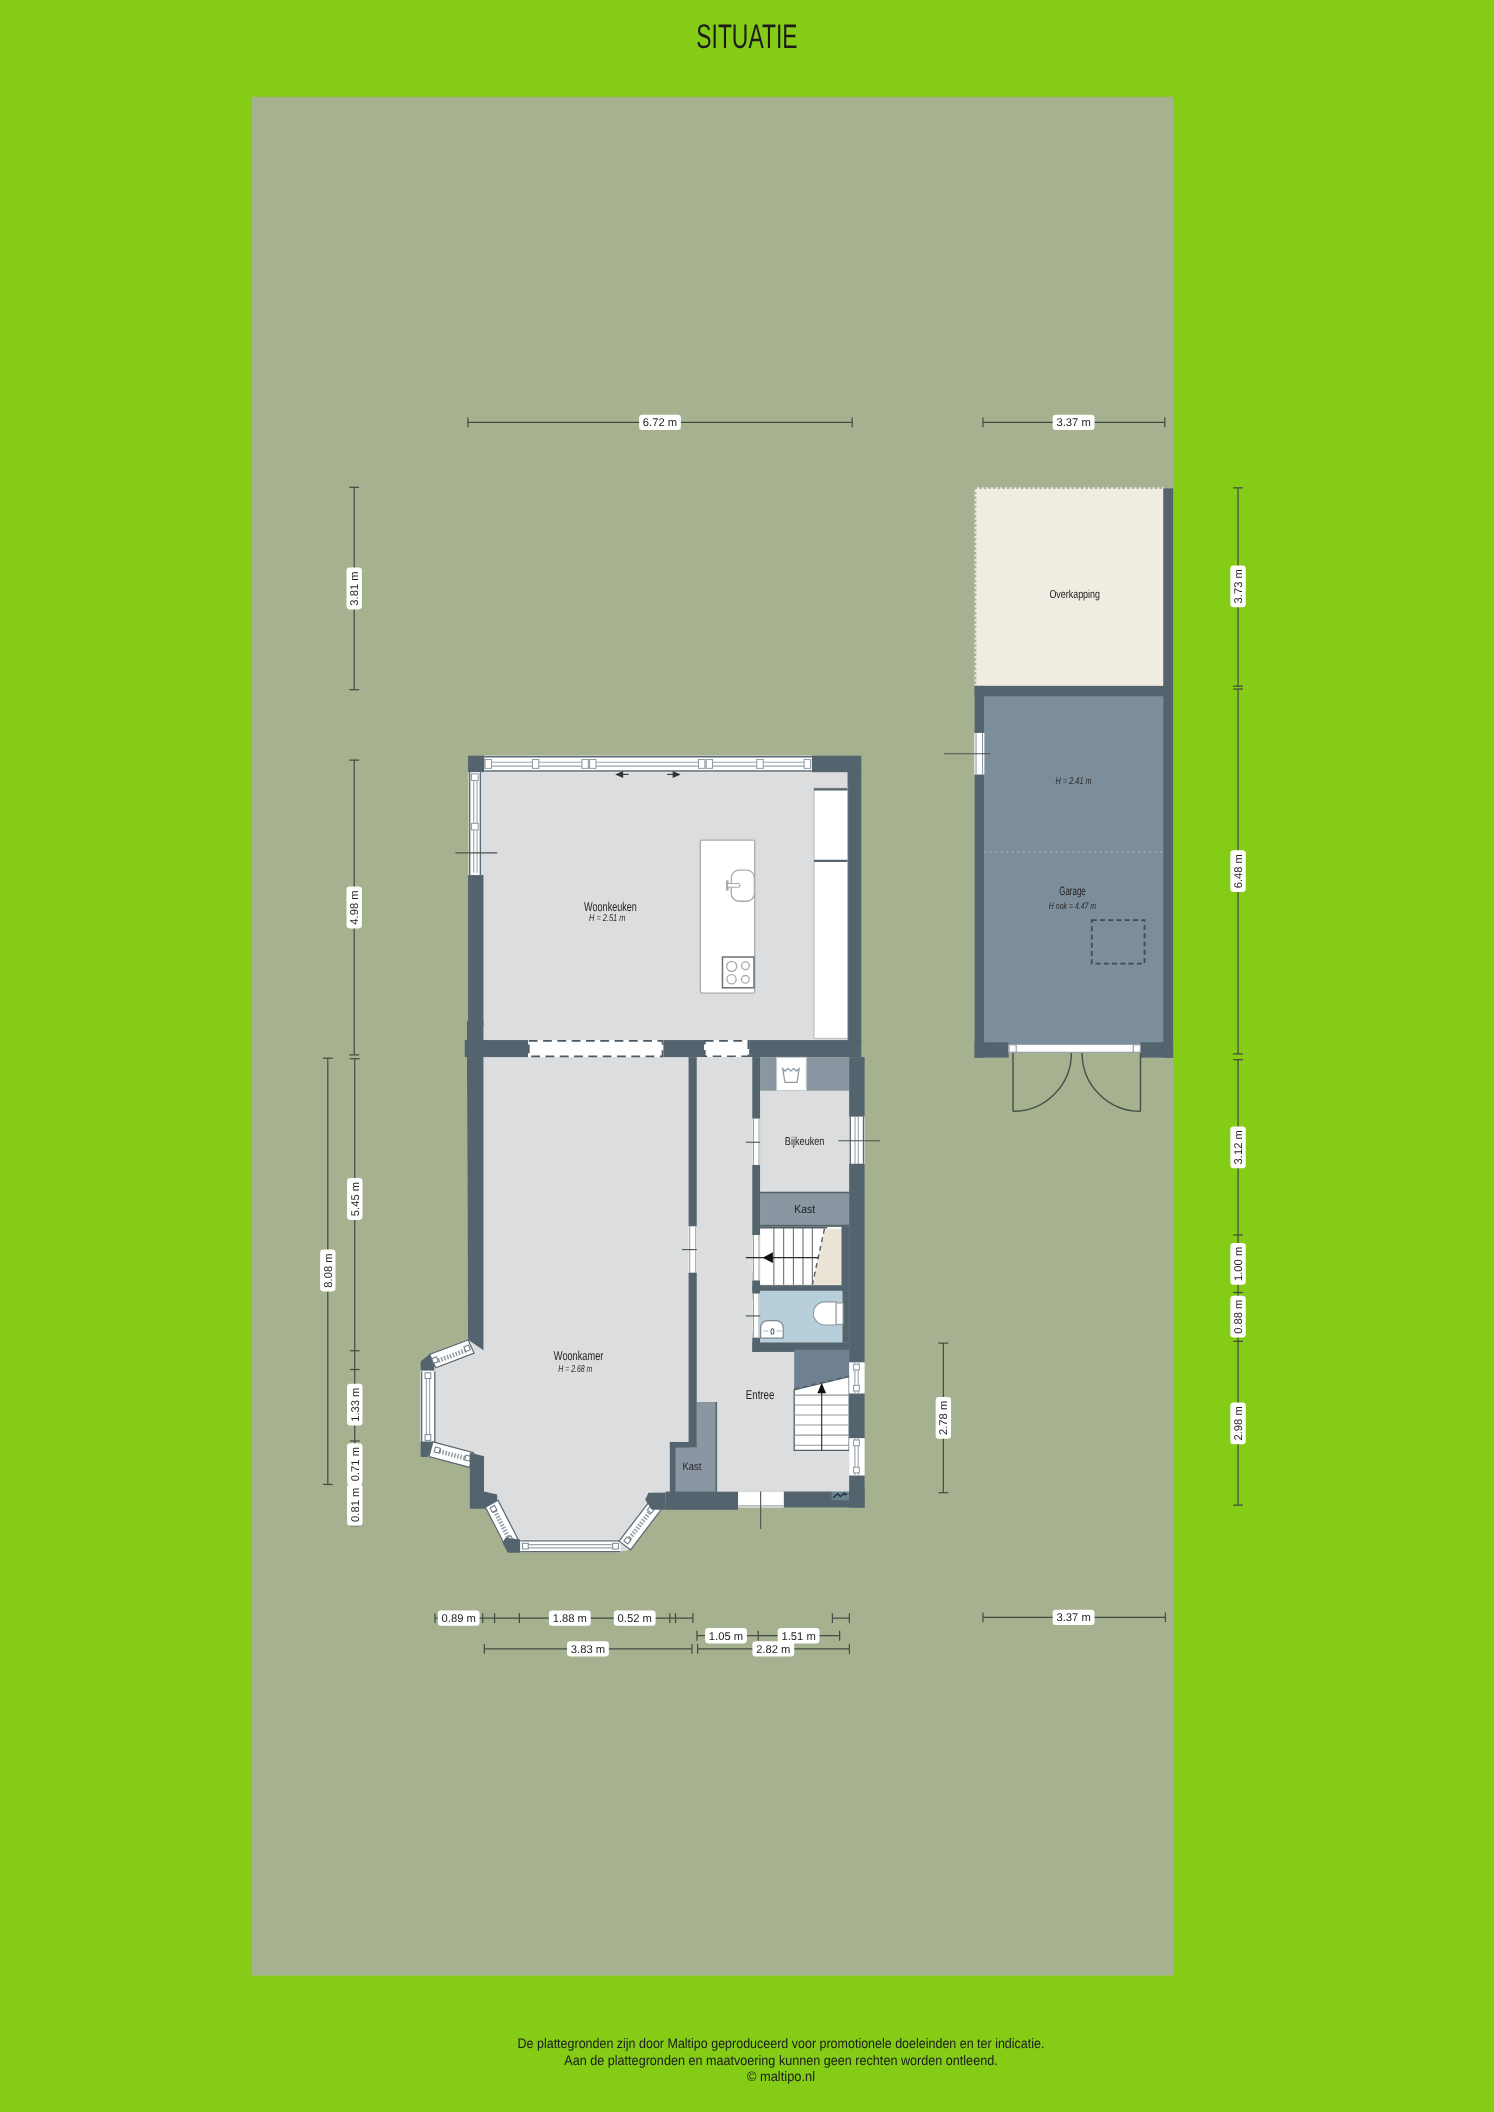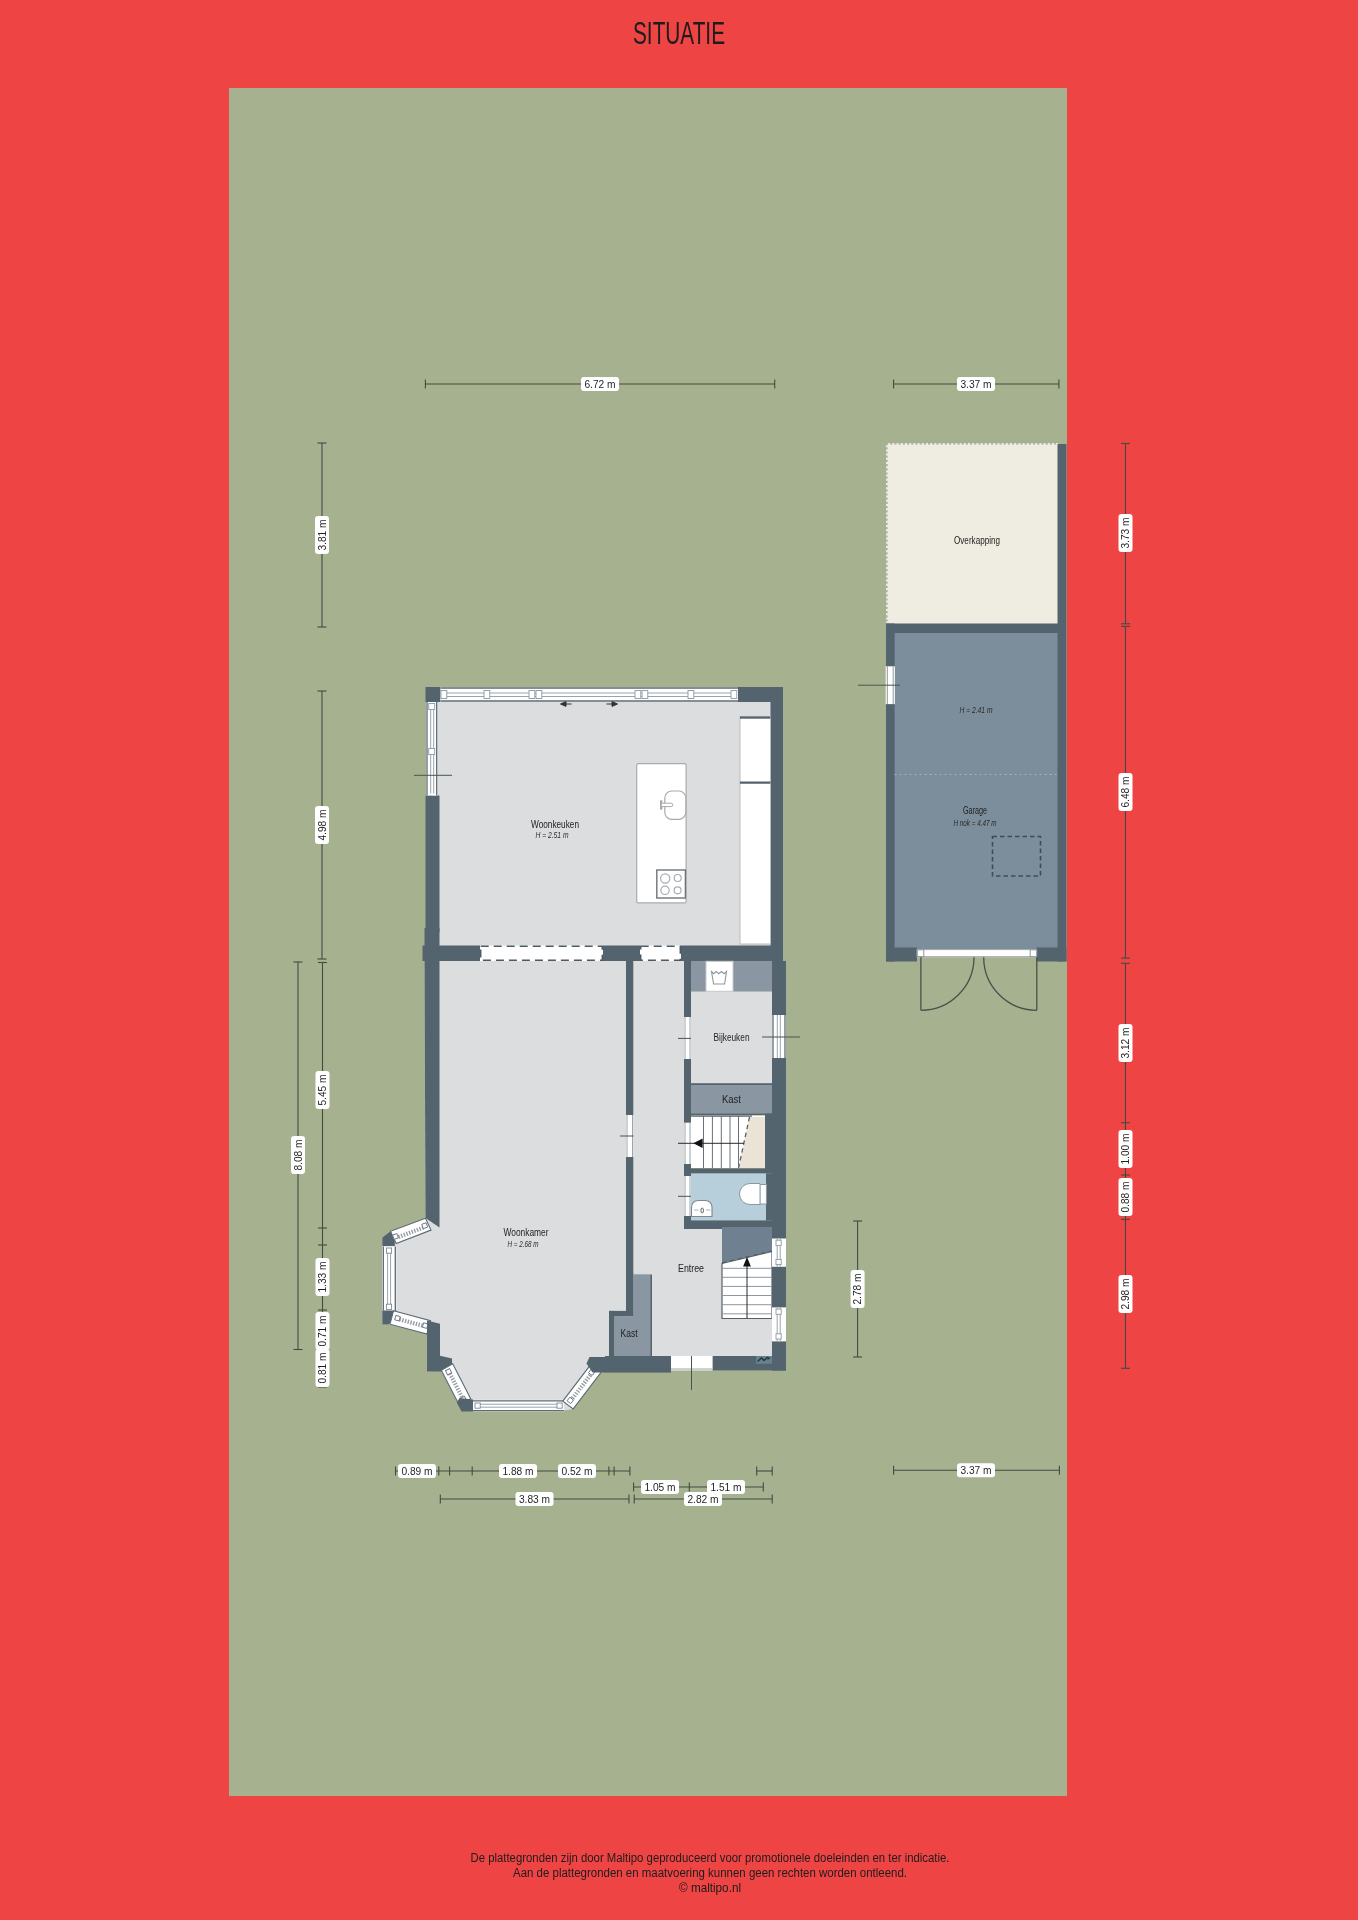--- a/index.html
+++ b/index.html
@@ -1,16 +1,16 @@
 <!DOCTYPE html>
 <html><head>
 <meta charset="utf-8">
 <style>
   html,body{margin:0;padding:0;background:#ffffff;}
-  #page{position:relative;width:1358px;height:1920px;background:#ef4444;overflow:hidden;
+  #page{position:relative;width:1358px;height:1920px;background:#84cc16;overflow:hidden;
         font-family:"Liberation Sans",sans-serif;}
   svg text{font-family:"Liberation Sans",sans-serif;}
 </style>
 </head>
 <body>
 <div id="page">
 <svg width="1358" height="1920" viewBox="0 0 1358 1920">
 
   <text x="679" y="44" font-size="31" fill="#1c1c1c" text-anchor="middle" textLength="92" lengthAdjust="spacingAndGlyphs">SITUATIE</text>
 

